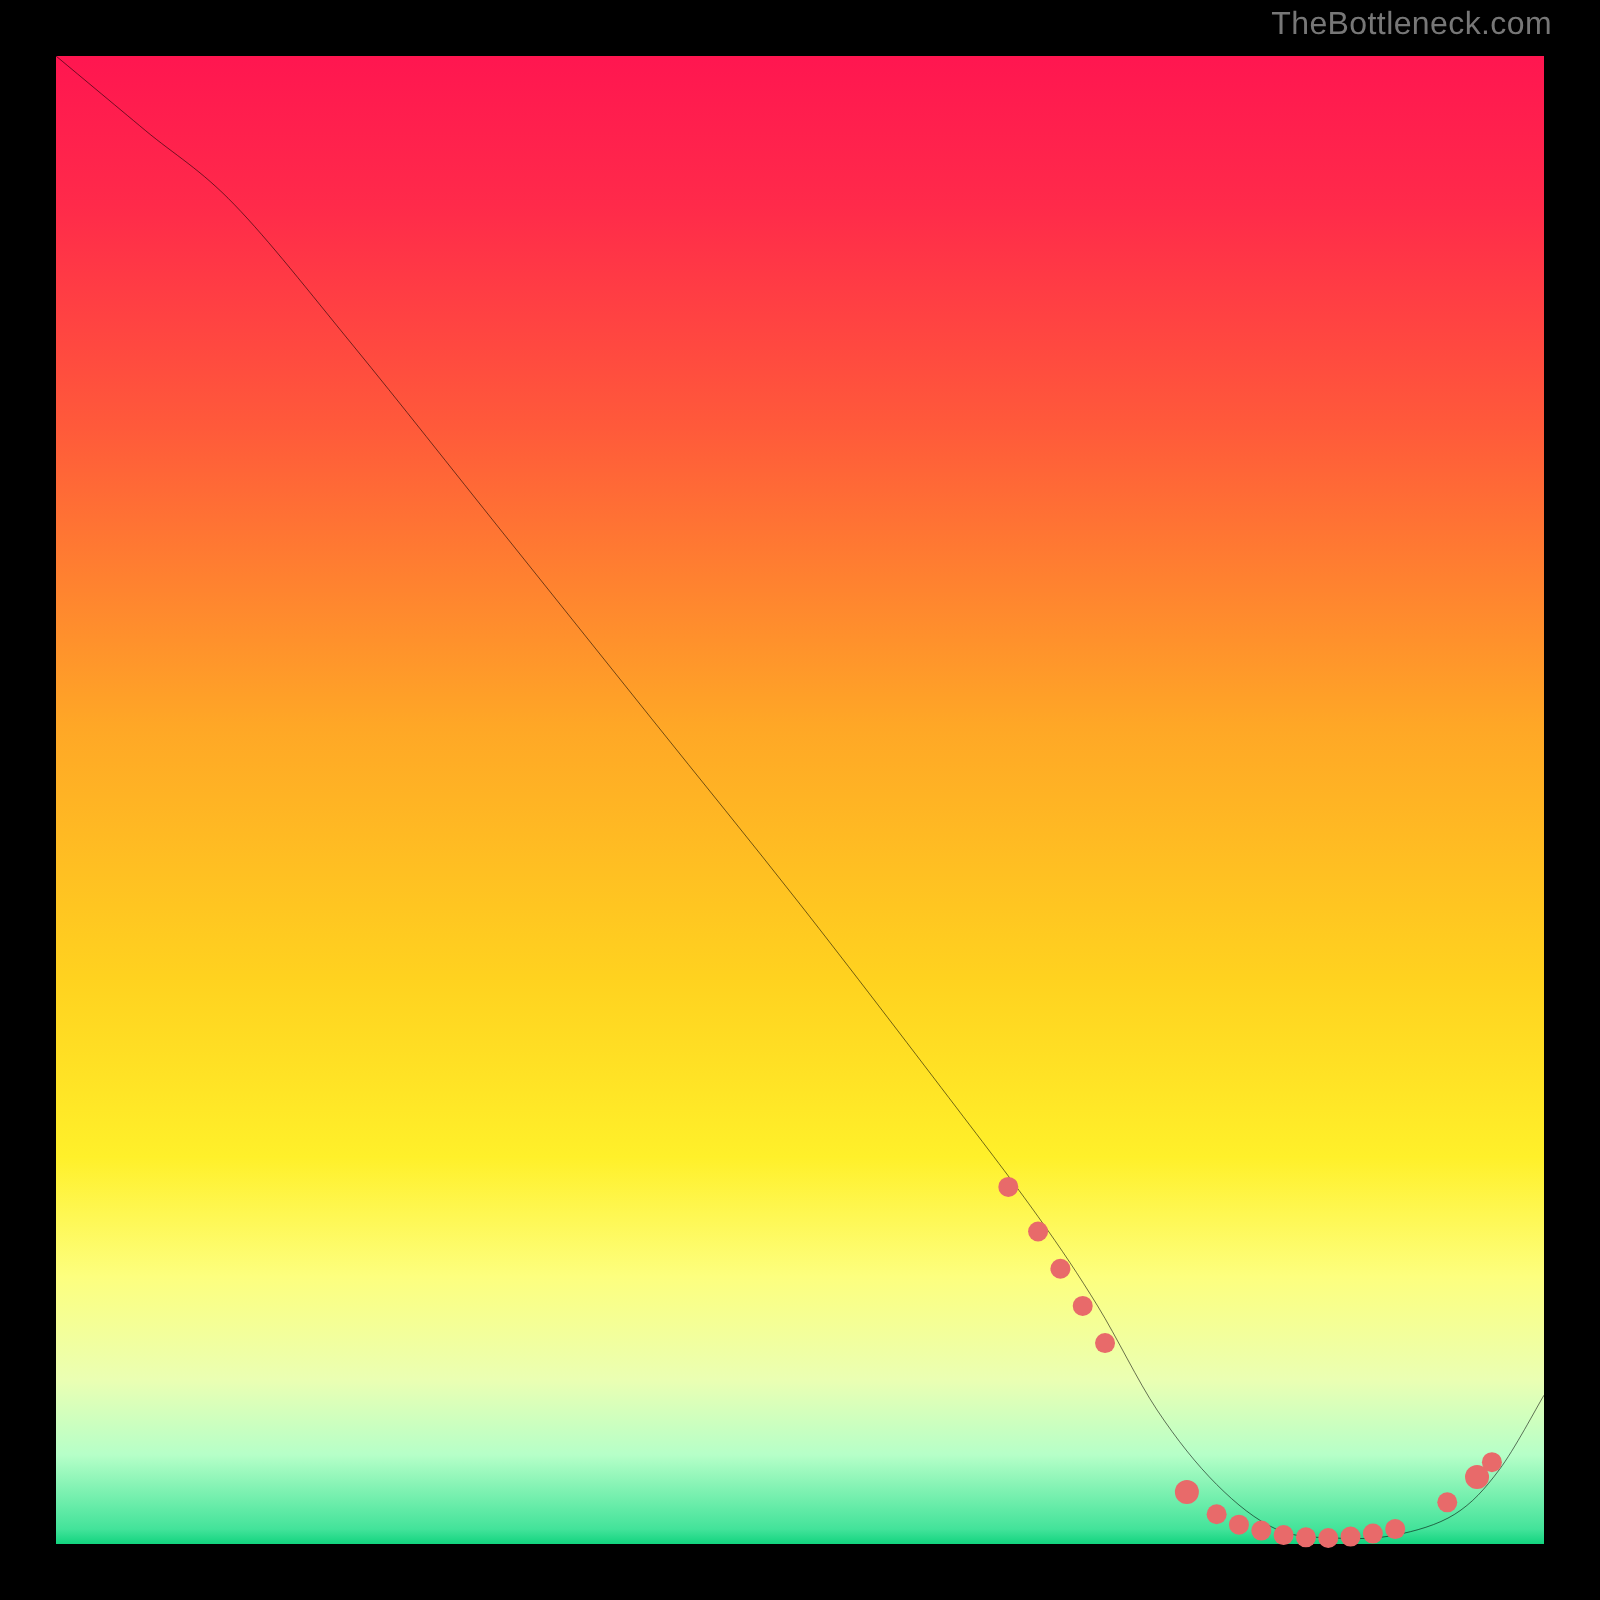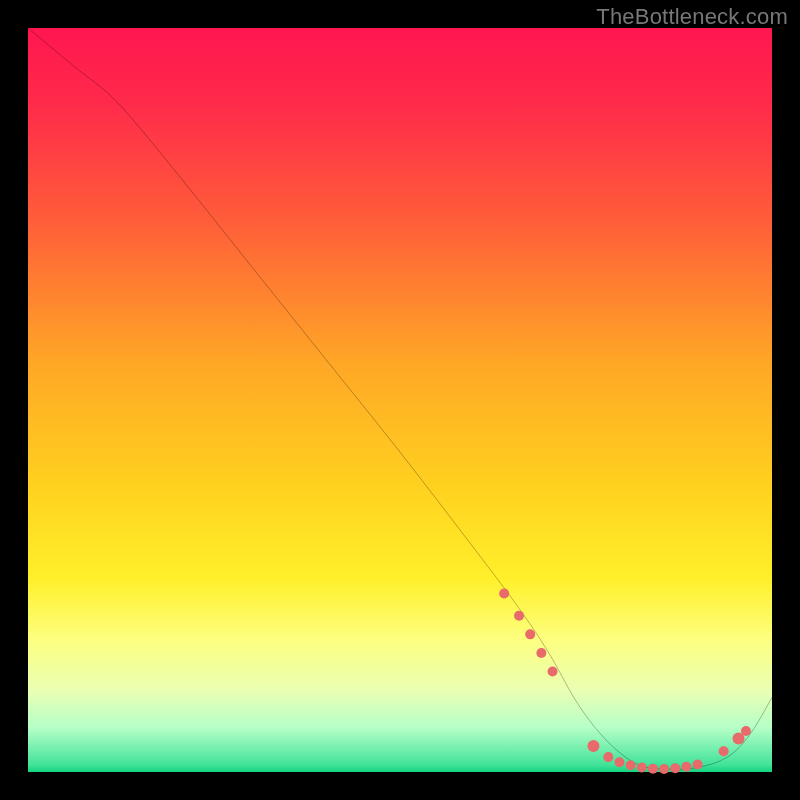--- a/index.html
+++ b/index.html
@@ -13,23 +13,23 @@
   }
   .frame {
     width: 800px;
     height: 800px;
     background: #000;
     position: relative;
   }
   .attribution {
     position: absolute;
     top: 4px;
-    right: 12px;
+    right: 24px;
     color: #777;
-    font-size: 22px;
+    font-size: 16px;
     font-weight: 500;
     letter-spacing: 0.2px;
     user-select: none;
     text-align: center;
   }
   .plot-area {
     position: absolute;
     left: 28px;
     top: 28px;
     width: 744px;

